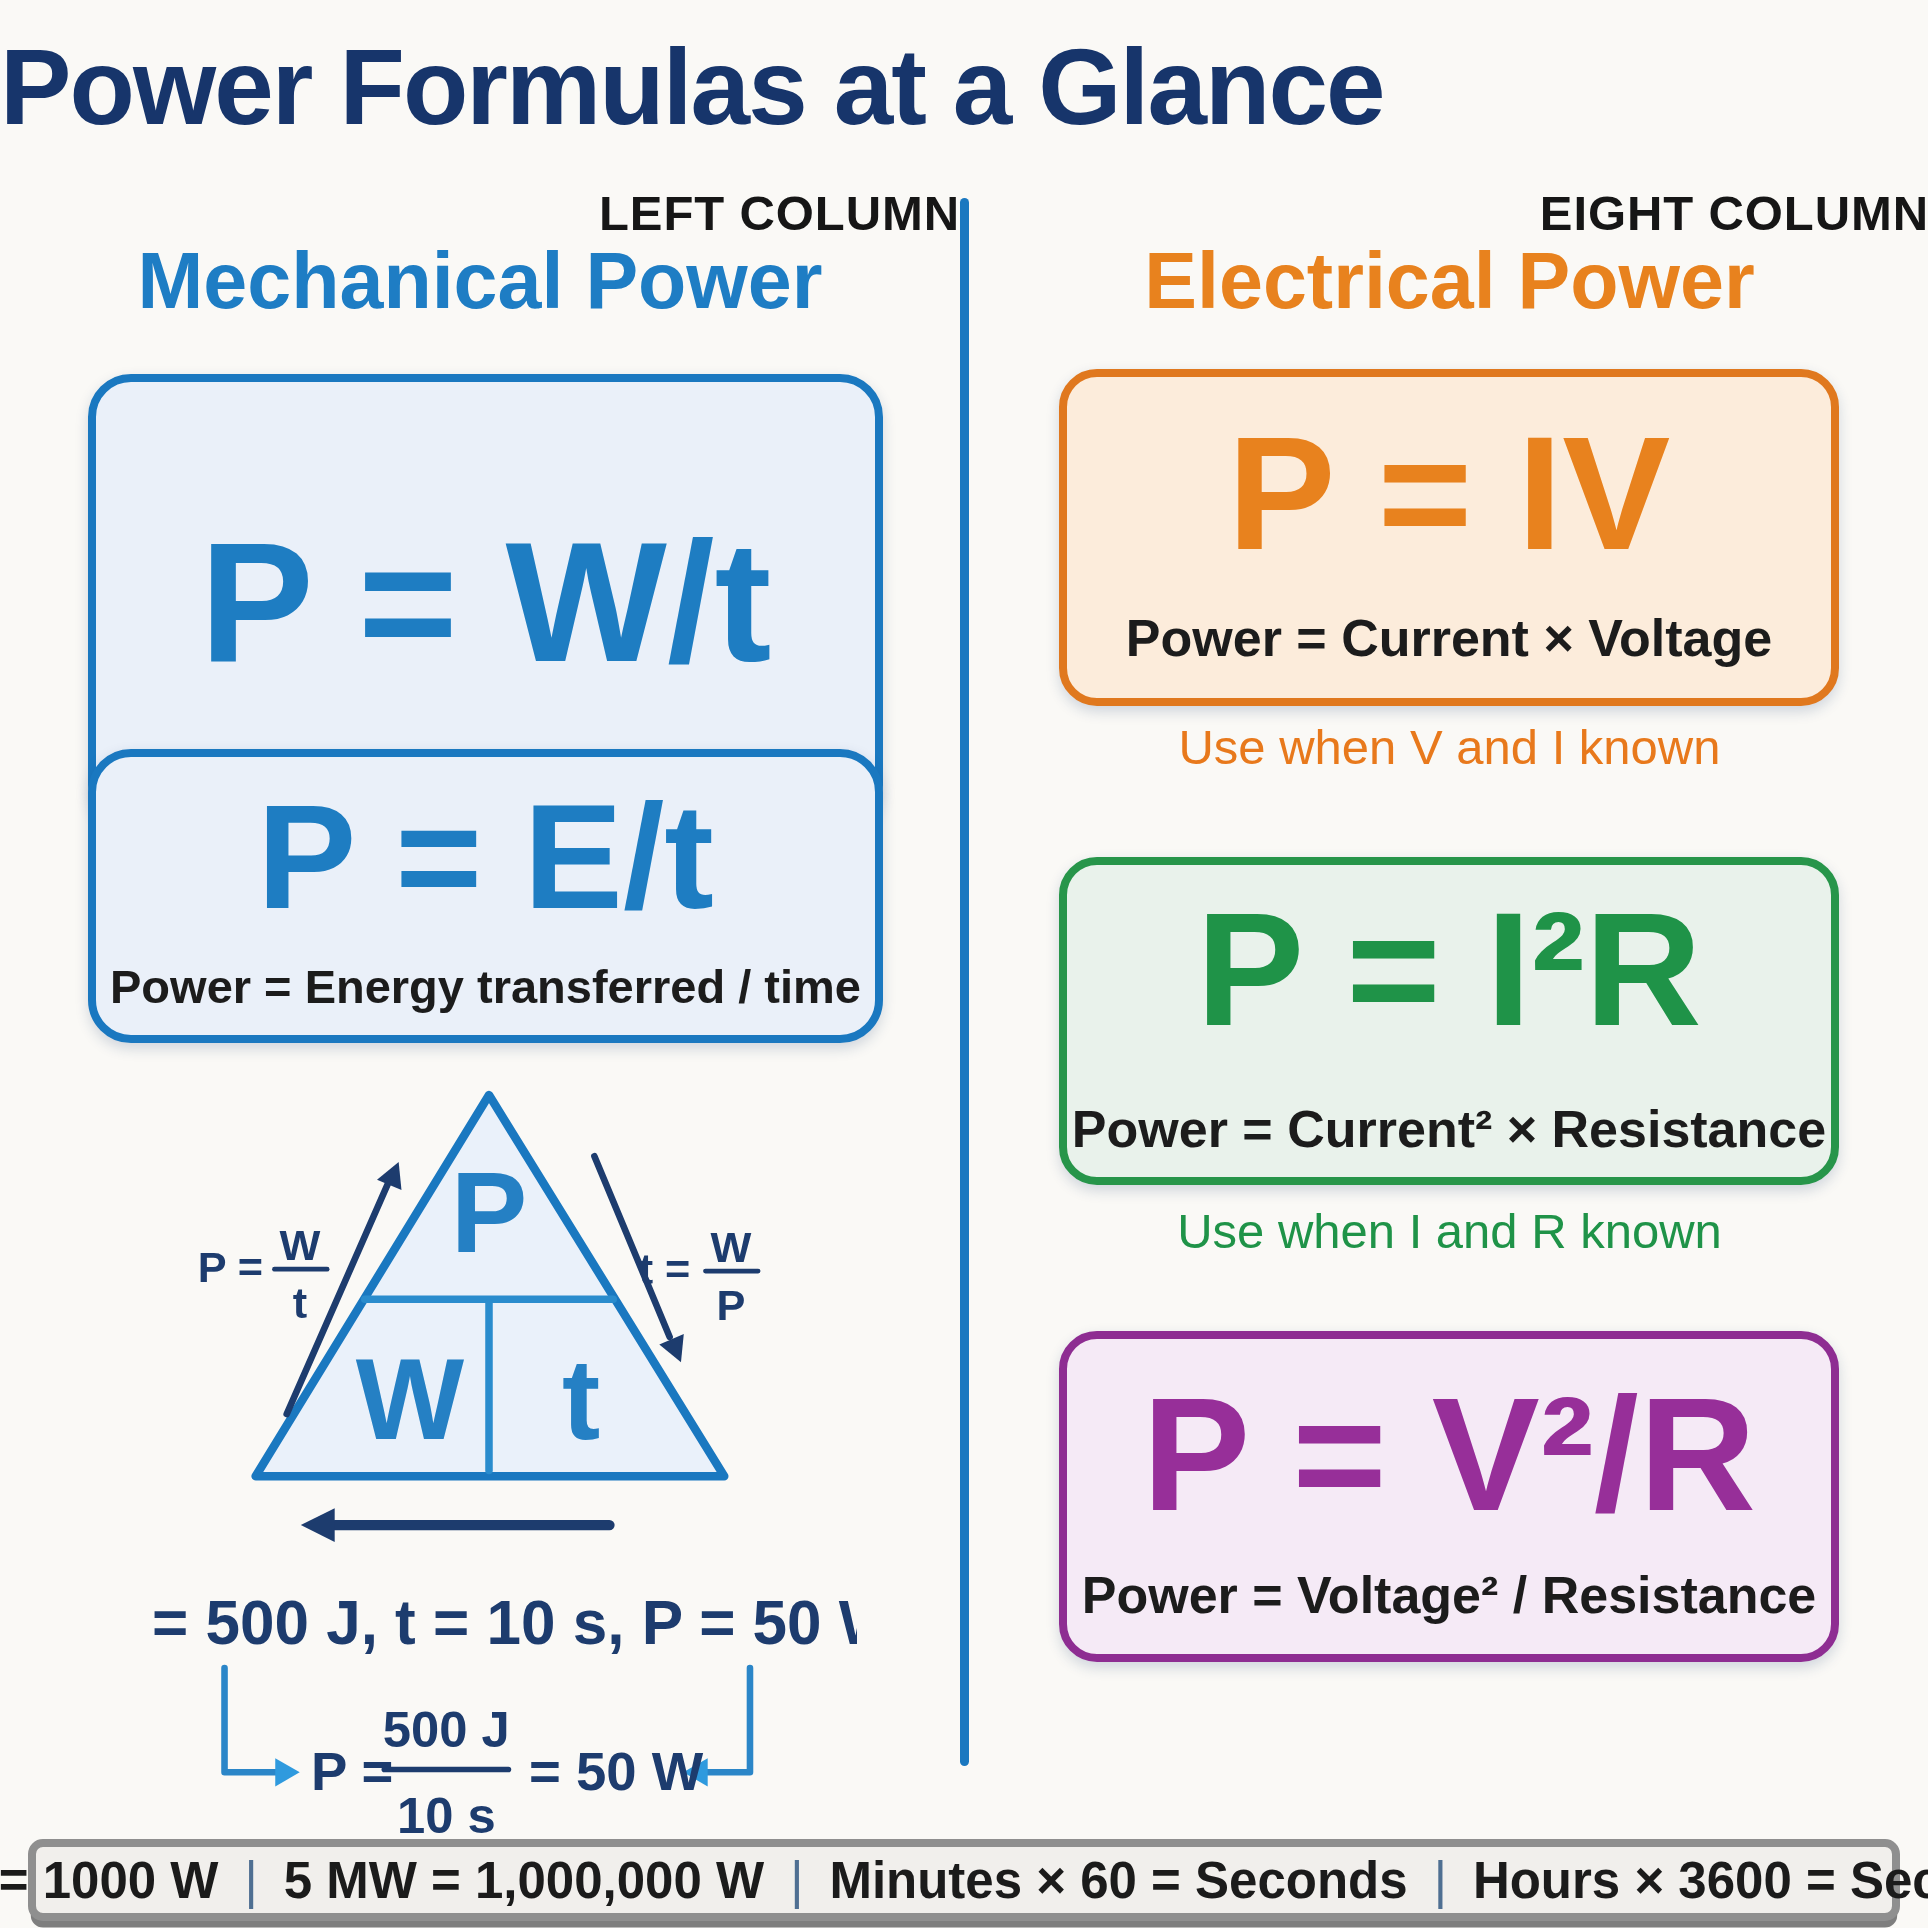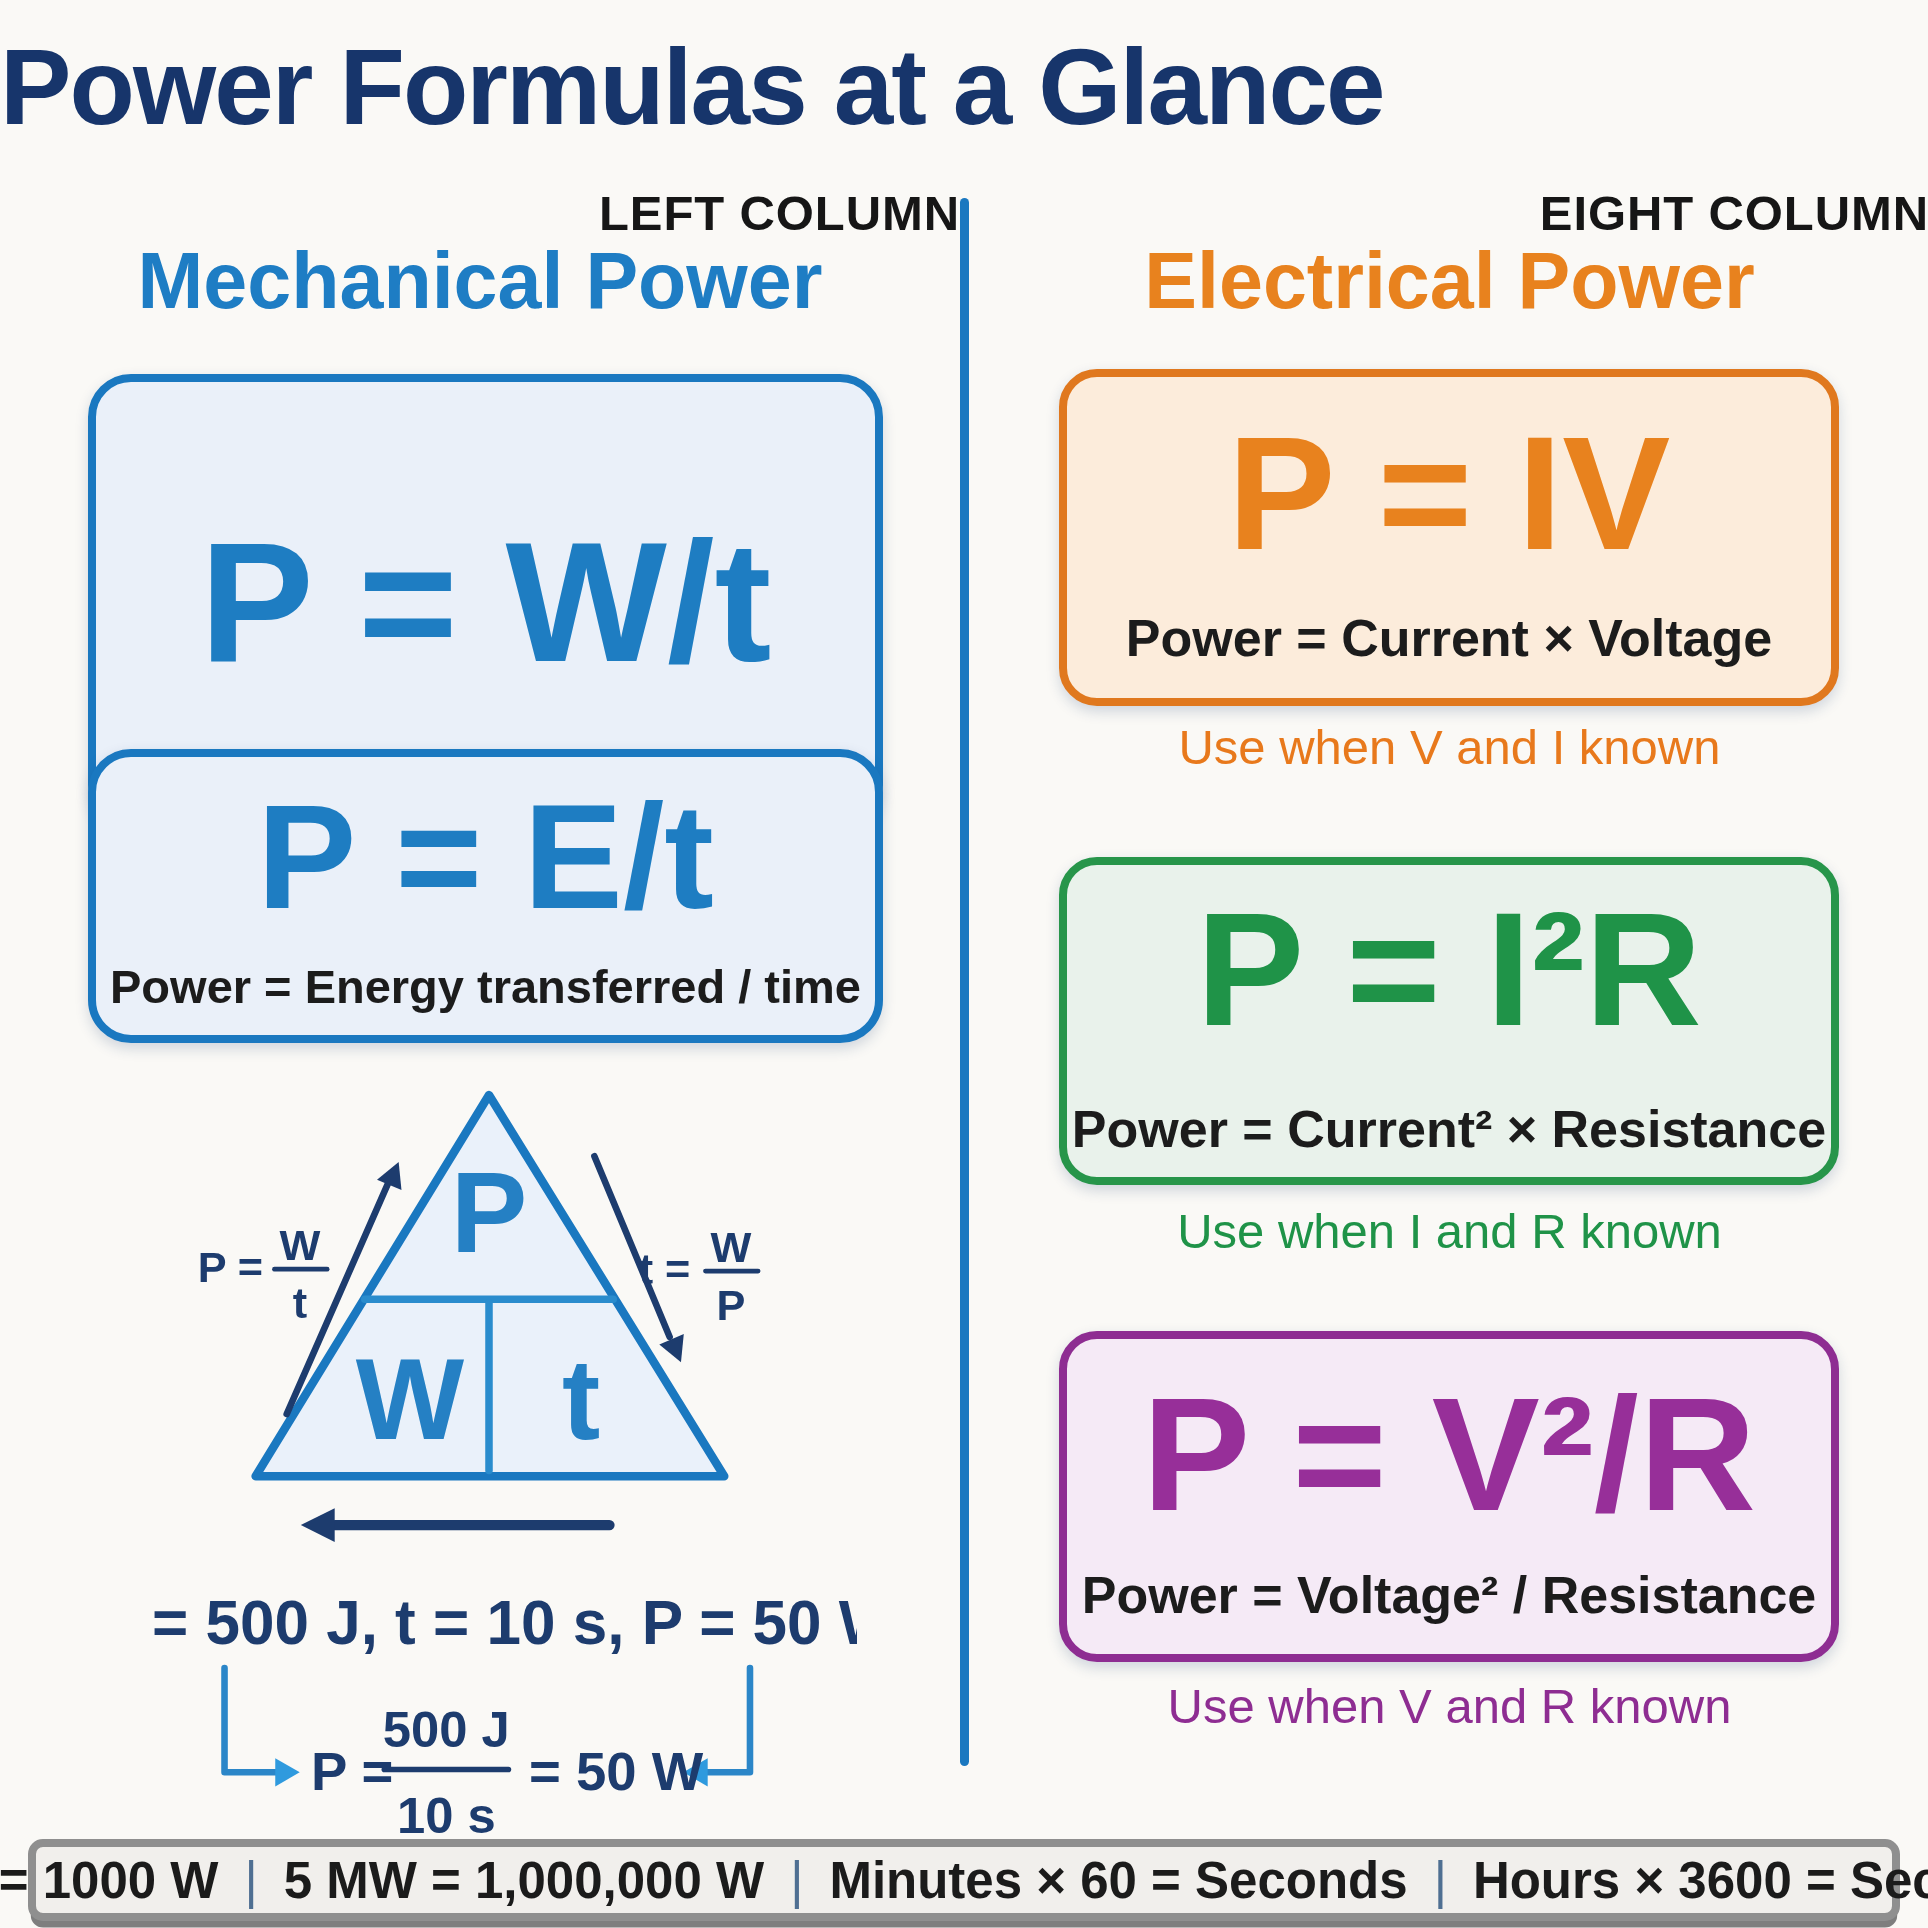--- a/index.html
+++ b/index.html
@@ -166,21 +166,20 @@
   <div class="abs fbox greenbox">
     <div class="formula">P = I²R</div>
     <div class="caption rbox-caption">Power = Current² × Resistance</div>
   </div>
   <div class="abs note n-green">Use when I and R known</div>
 
   <div class="abs fbox purplebox">
     <div class="formula">P = V²/R</div>
     <div class="caption rbox-caption">Power = Voltage² / Resistance</div>
   </div>
-  <div class="abs note n-purple">Use when V and R known</div>
 
   <div class="abs footer">
     <span>1 kW = 1000 W</span>
     <span class="sep">|</span>
     <span>5 MW = 1,000,000 W</span>
     <span class="sep">|</span>
     <span>Minutes × 60 = Seconds</span>
     <span class="sep">|</span>
     <span>Hours × 3600 = Seconds</span>
   </div>

